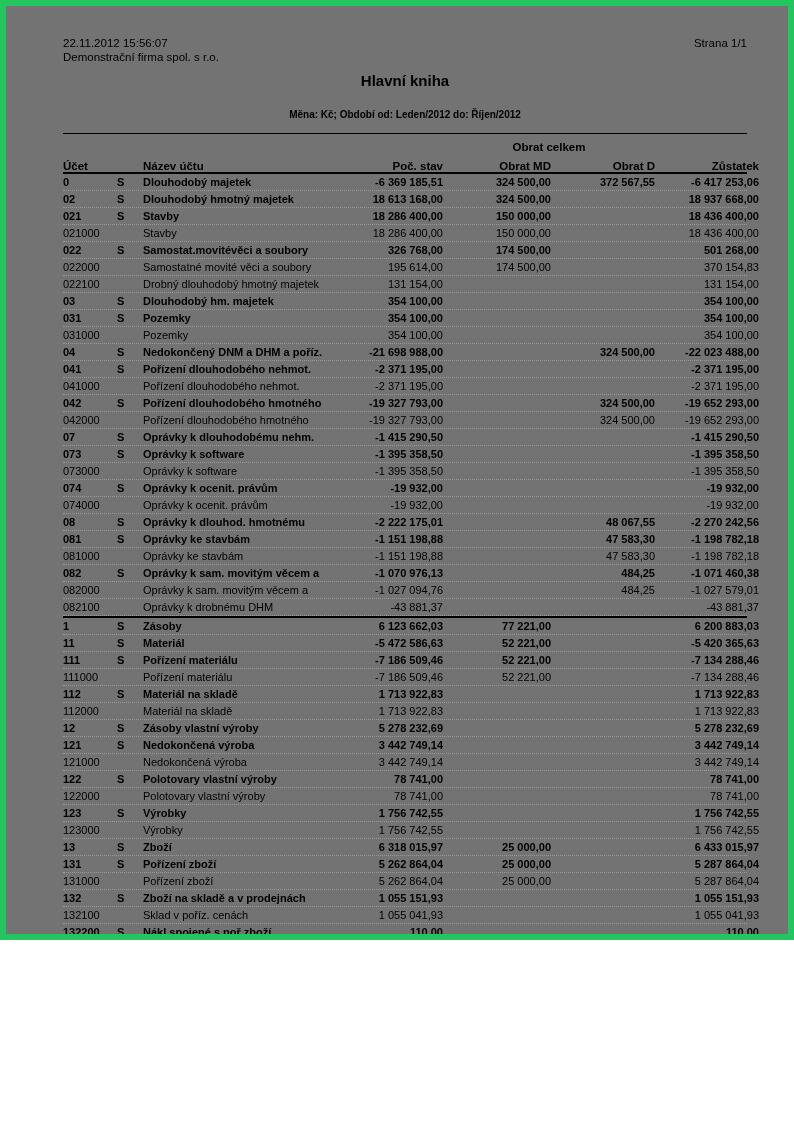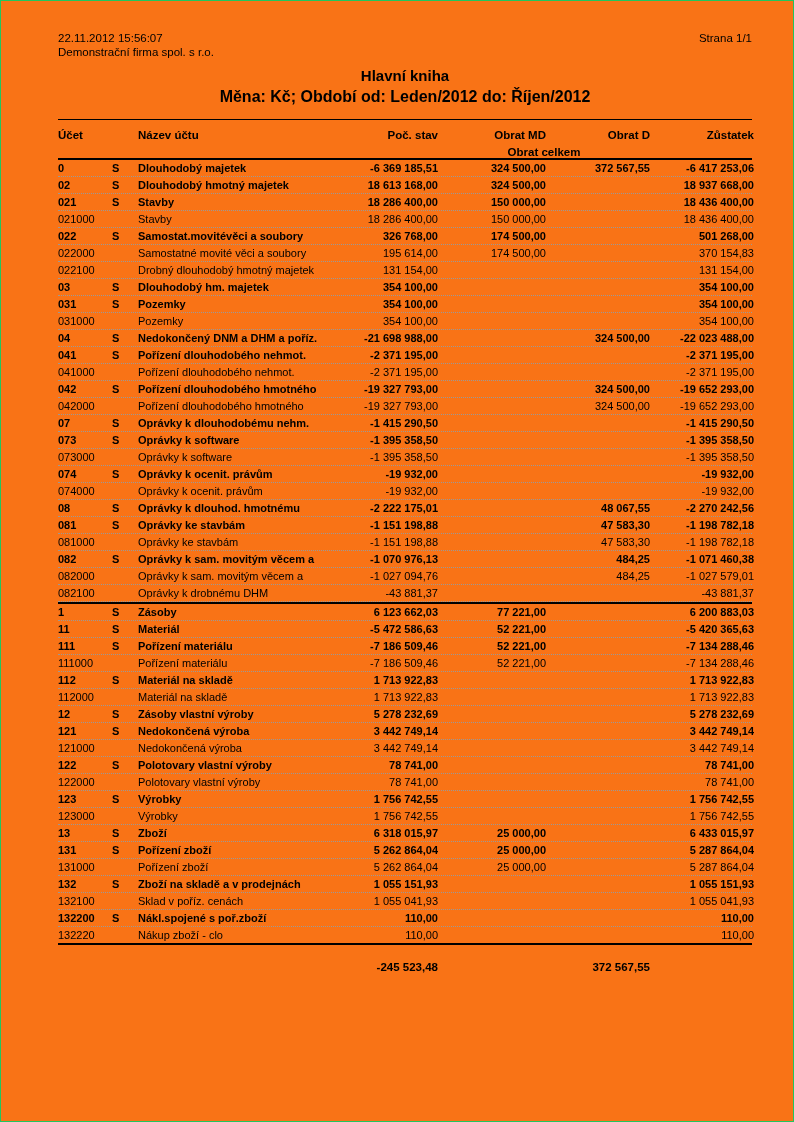--- a/index.html
+++ b/index.html
@@ -2,30 +2,30 @@
 <html><head>
 <meta charset="utf-8">
 <style>
   * { box-sizing: border-box; margin: 0; padding: 0; }
   html, body { background: #ffffff; }
   body { font-family: "Liberation Sans", sans-serif; color: #000; }
 
   .page {
     position: relative;
     width: 794px;
-    height: 1122px;
-    background: #f97316;
-    border: 1px solid #22c55e;
+    height: 940px;
+    background: #737373;
+    border: 6px solid #22c55e;
     overflow: hidden;
   }
   .content { padding: 30px 41px 0 57px; }
 
   .top-head { display: flex; justify-content: space-between; font-size: 11.5px; line-height: 14px; }
   .report-title { text-align: center; font-size: 15px; font-weight: bold; margin-top: 8px; }
-  .report-subtitle { text-align: center; font-size: 16px; font-weight: bold; margin-top: 4px; }
+  .report-subtitle { text-align: center; font-size: 10px; font-weight: bold; margin-top: 20px; }
 
   .ledger { margin-top: 13px; font-size: 11px; }
 
   .grid-row {
     display: grid;
     grid-template-columns: 52px 28px 192px 108px 108px 104px 104px;
     align-items: end;
   }
 
   .thead-wrap { border-top: 1px solid #000; padding-top: 2px; }
@@ -60,31 +60,31 @@
       </div>
       <div>Strana 1/1</div>
     </div>
 
     <div class="report-title">Hlavní kniha</div>
     <div class="report-subtitle">Měna: Kč; Období od: Leden/2012 do: Říjen/2012</div>
 
     <div class="ledger">
 
       <div class="thead-wrap">
+        <div class="grid-row obrat-row">
+          <span class="obrat-celkem">Obrat celkem</span>
+        </div>
         <div class="grid-row chead-row">
           <span class="c c-ucet">Účet</span>
           <span class="c c-s"></span>
           <span class="c c-nazev">Název účtu</span>
           <span class="c c-num">Poč. stav</span>
           <span class="c c-num">Obrat MD</span>
           <span class="c c-num">Obrat D</span>
           <span class="c c-num">Zůstatek</span>
-        </div>
-        <div class="grid-row obrat-row">
-          <span class="obrat-celkem">Obrat celkem</span>
         </div>
       </div>
 
       <div id="table-body">
           <div class="section">
             <div class="grid-row trow data-row bold">
               <span class="c c-ucet">0</span>
               <span class="c c-s">S</span>
               <span class="c c-nazev">Dlouhodobý majetek</span>
               <span class="c c-num">-6 369 185,51</span>

